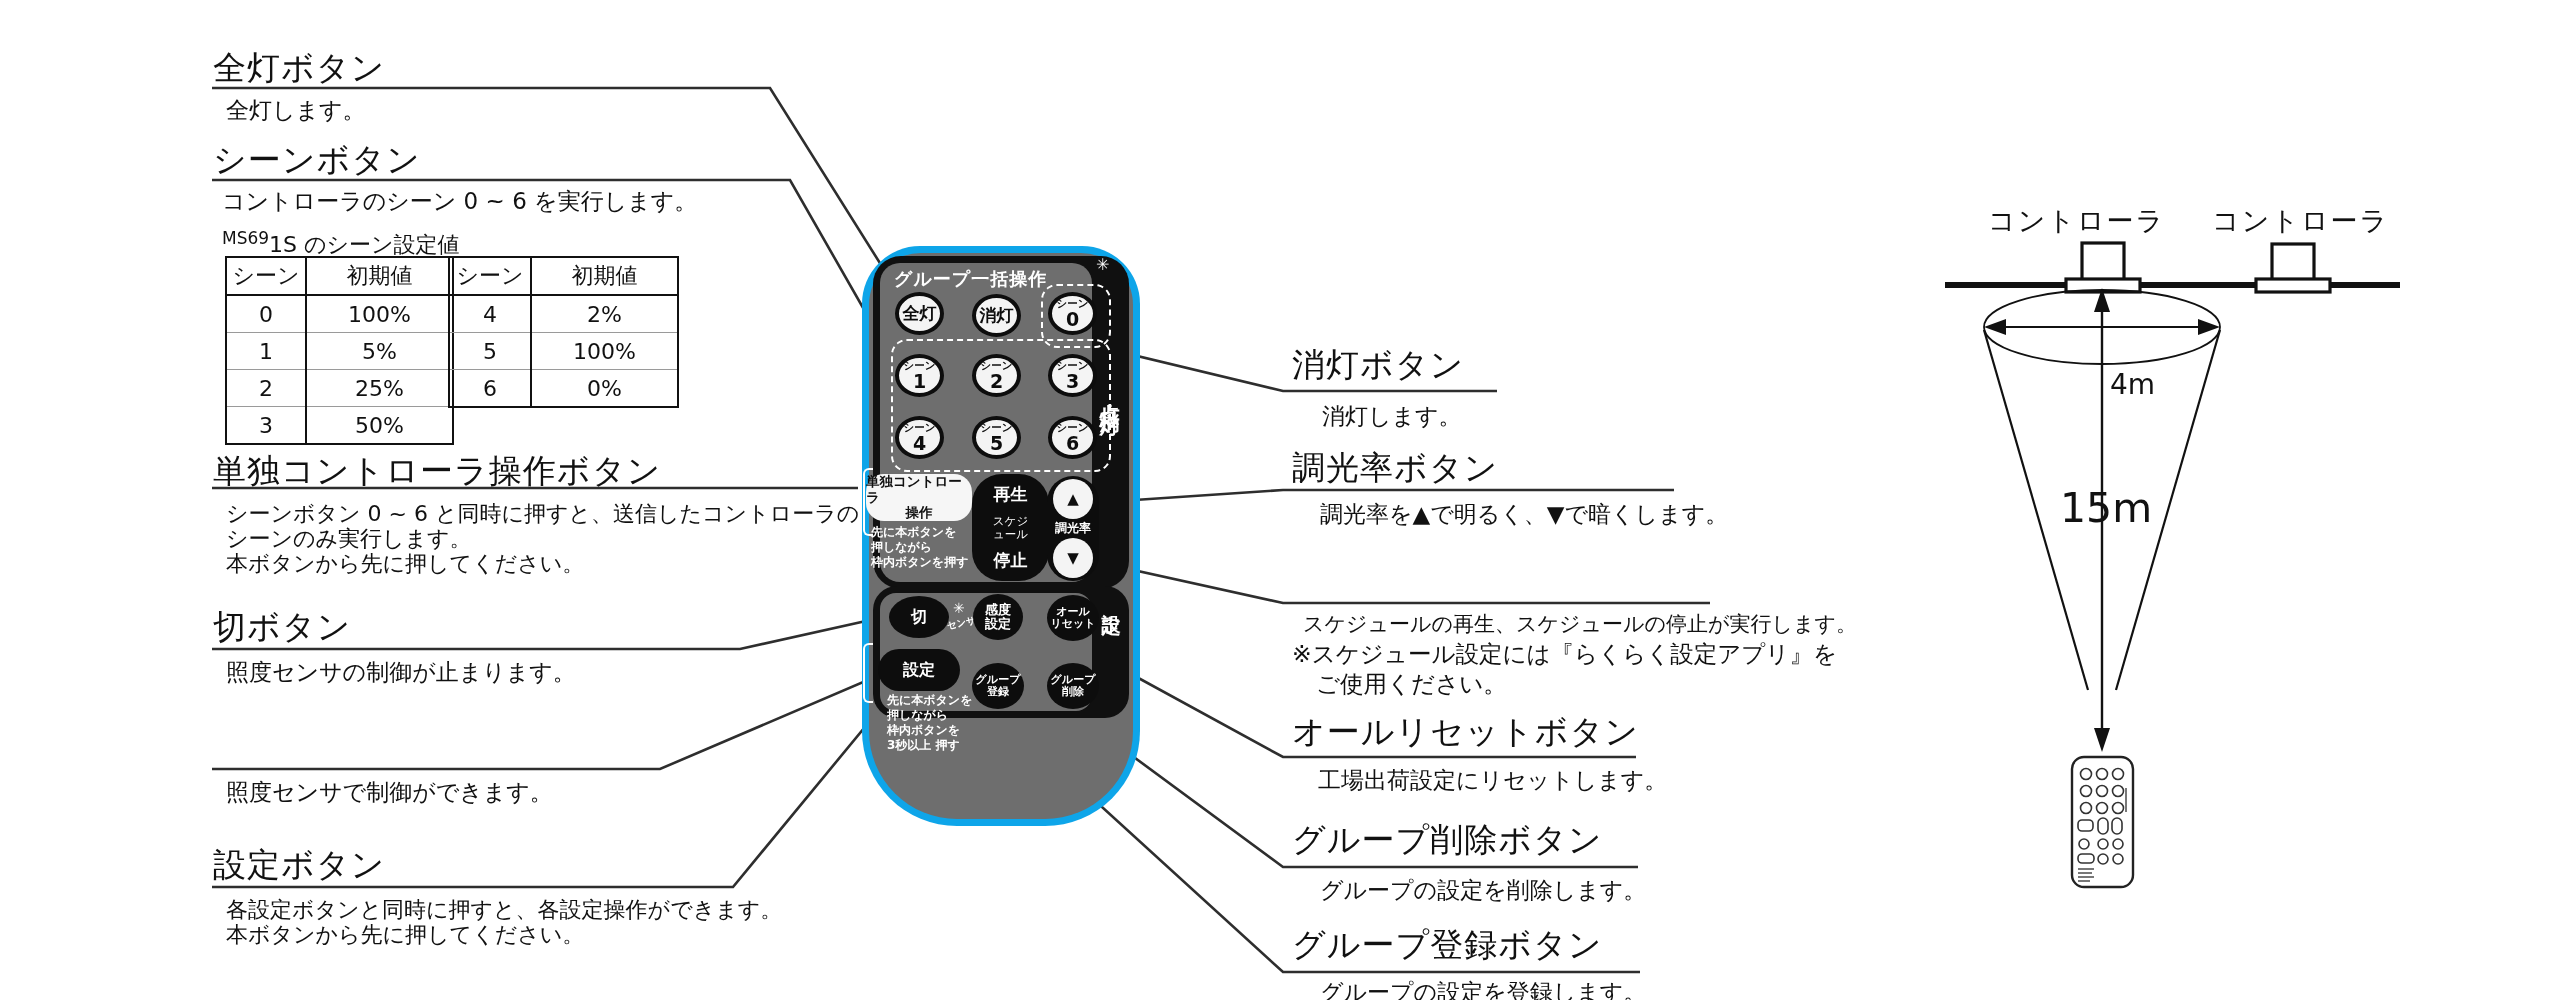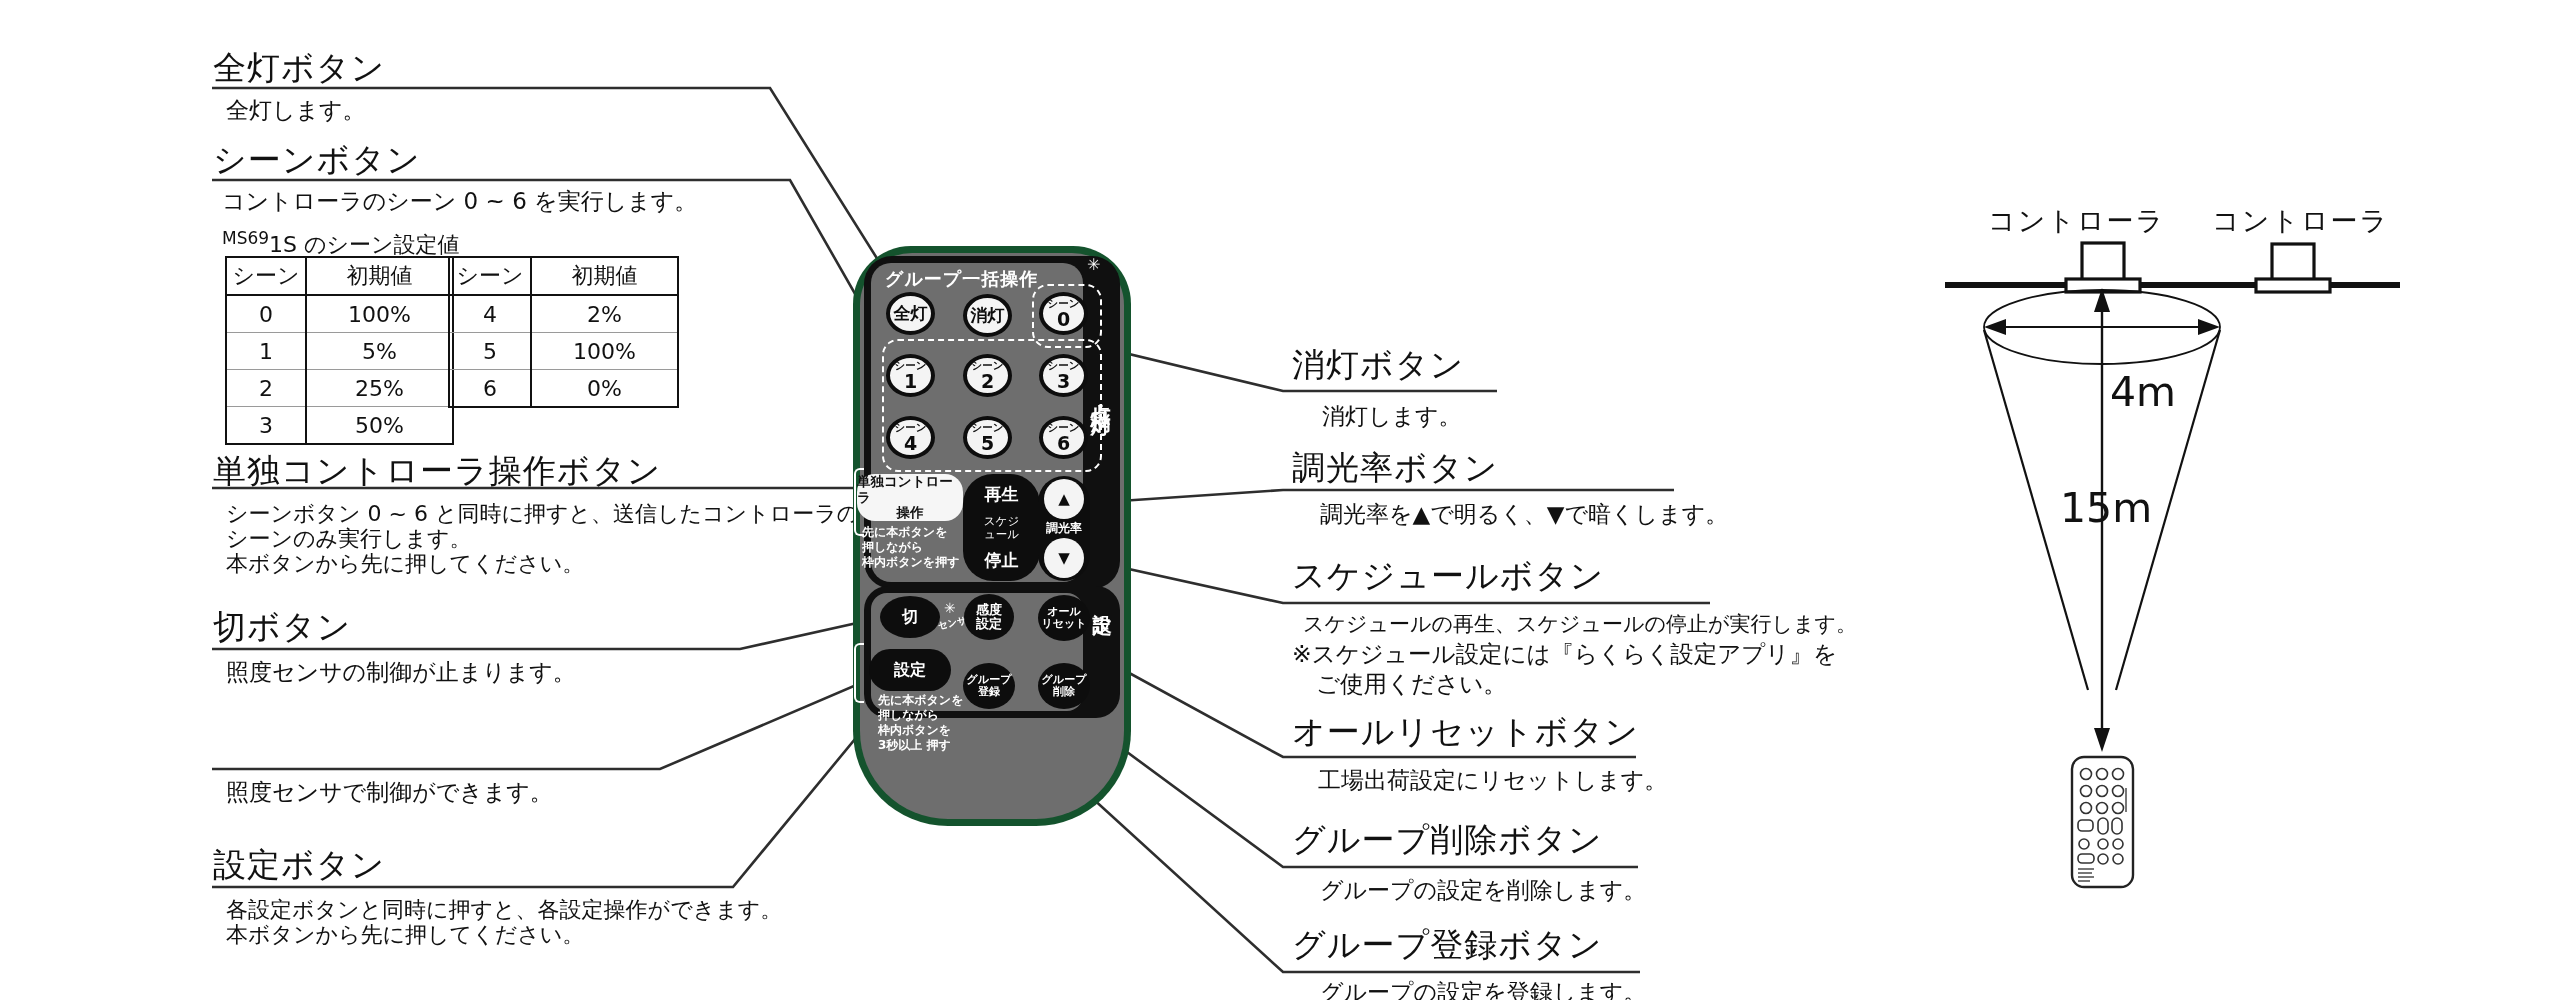--- a/index.html
+++ b/index.html
@@ -14,21 +14,21 @@
   
   .stable{border-collapse:collapse;position:absolute;table-layout:fixed;}
   .stable td,.stable th{border-left:2px solid #111;border-right:2px solid #111;
     border-top:1px solid #9a9a9a;border-bottom:1px solid #9a9a9a;
     text-align:center;font-size:22px;font-weight:normal;height:36px;padding:0;}
   .stable tr:first-child th{border-top:2px solid #111;border-bottom:2px solid #111;}
   .stable tr:last-child td{border-bottom:2px solid #111;}
   .caption{font-size:22px;white-space:nowrap;}
   .caption .model{font-size:17px;vertical-align:8px;}
   
-  .remote-frame{background:#14532d;border-radius:58px 58px 95px 95px;}
+  .remote-frame{background:#0ea5e9;border-radius:58px 58px 95px 95px;margin-left:9px;}
   .remote-body{background:#6e6e6e;border-radius:52px 52px 88px 88px;}
   .rgroup{background:#101010;}
   .rpanel{background:#6e6e6e;}
   .wlabel{color:#fff;font-weight:bold;white-space:nowrap;}
   .vtext{writing-mode:vertical-rl;text-orientation:upright;color:#fff;font-weight:bold;}
   .cbtn{display:flex;flex-direction:column;align-items:center;justify-content:center;
         border-radius:50%;background:#f4f4f4;border:4px solid #0d0d0d;box-sizing:border-box;
         color:#0d0d0d;font-weight:bold;line-height:1;}
   .cbtn .big{font-size:17px;}
   .cbtn .s-lab{font-size:10.5px;letter-spacing:0;}
@@ -188,21 +188,20 @@
   <div class="abs title" style="left:213px;top:843px">設定ボタン</div>
   <div class="abs desc" style="left:226px;top:895px;font-size:22px">各設定ボタンと同時に押すと、各設定操作ができます。</div>
   <div class="abs desc" style="left:226px;top:920px;font-size:22px">本ボタンから先に押してください。</div>
 
   <div class="abs title" style="left:1292px;top:343px">消灯ボタン</div>
   <div class="abs desc" style="left:1322px;top:401px">消灯します。</div>
 
   <div class="abs title" style="left:1292px;top:446px">調光率ボタン</div>
   <div class="abs desc" style="left:1320px;top:499px">調光率を▲で明るく、▼で暗くします。</div>
 
-  <div class="abs title" style="left:1292px;top:554px">スケジュールボタン</div>
   <div class="abs desc sm" style="left:1303px;top:610px">スケジュールの再生、スケジュールの停止が実行します。</div>
   <div class="abs desc" style="left:1292px;top:638px;font-size:23.5px">※スケジュール設定には『らくらく設定アプリ』を</div>
   <div class="abs desc" style="left:1316px;top:668px;font-size:23.5px">ご使用ください。</div>
 
   <div class="abs title" style="left:1292px;top:710px">オールリセットボタン</div>
   <div class="abs desc" style="left:1318px;top:765px">工場出荷設定にリセットします。</div>
 
   <div class="abs title" style="left:1292px;top:818px">グループ削除ボタン</div>
   <div class="abs desc" style="left:1320px;top:875px">グループの設定を削除します。</div>
 
@@ -319,16 +318,16 @@
         <div>先に本ボタンを</div>
         <div>押しながら</div>
         <div>枠内ボタンを</div>
         <div>3秒以上 押す</div>
       </div>
     </div>
   </div>
 
   <div class="abs dlabel" style="left:1988px;top:203px">コントローラ</div>
   <div class="abs dlabel" style="left:2212px;top:203px">コントローラ</div>
-  <div class="abs mlabel" style="left:2110px;top:368px;font-size:41px">4m</div>
+  <div class="abs mlabel" style="left:2110px;top:368px;font-size:28px">4m</div>
   <div class="abs mlabel" style="left:2060px;top:484px;font-size:41px">15m</div>
 
 </div>
 
 </body></html>

